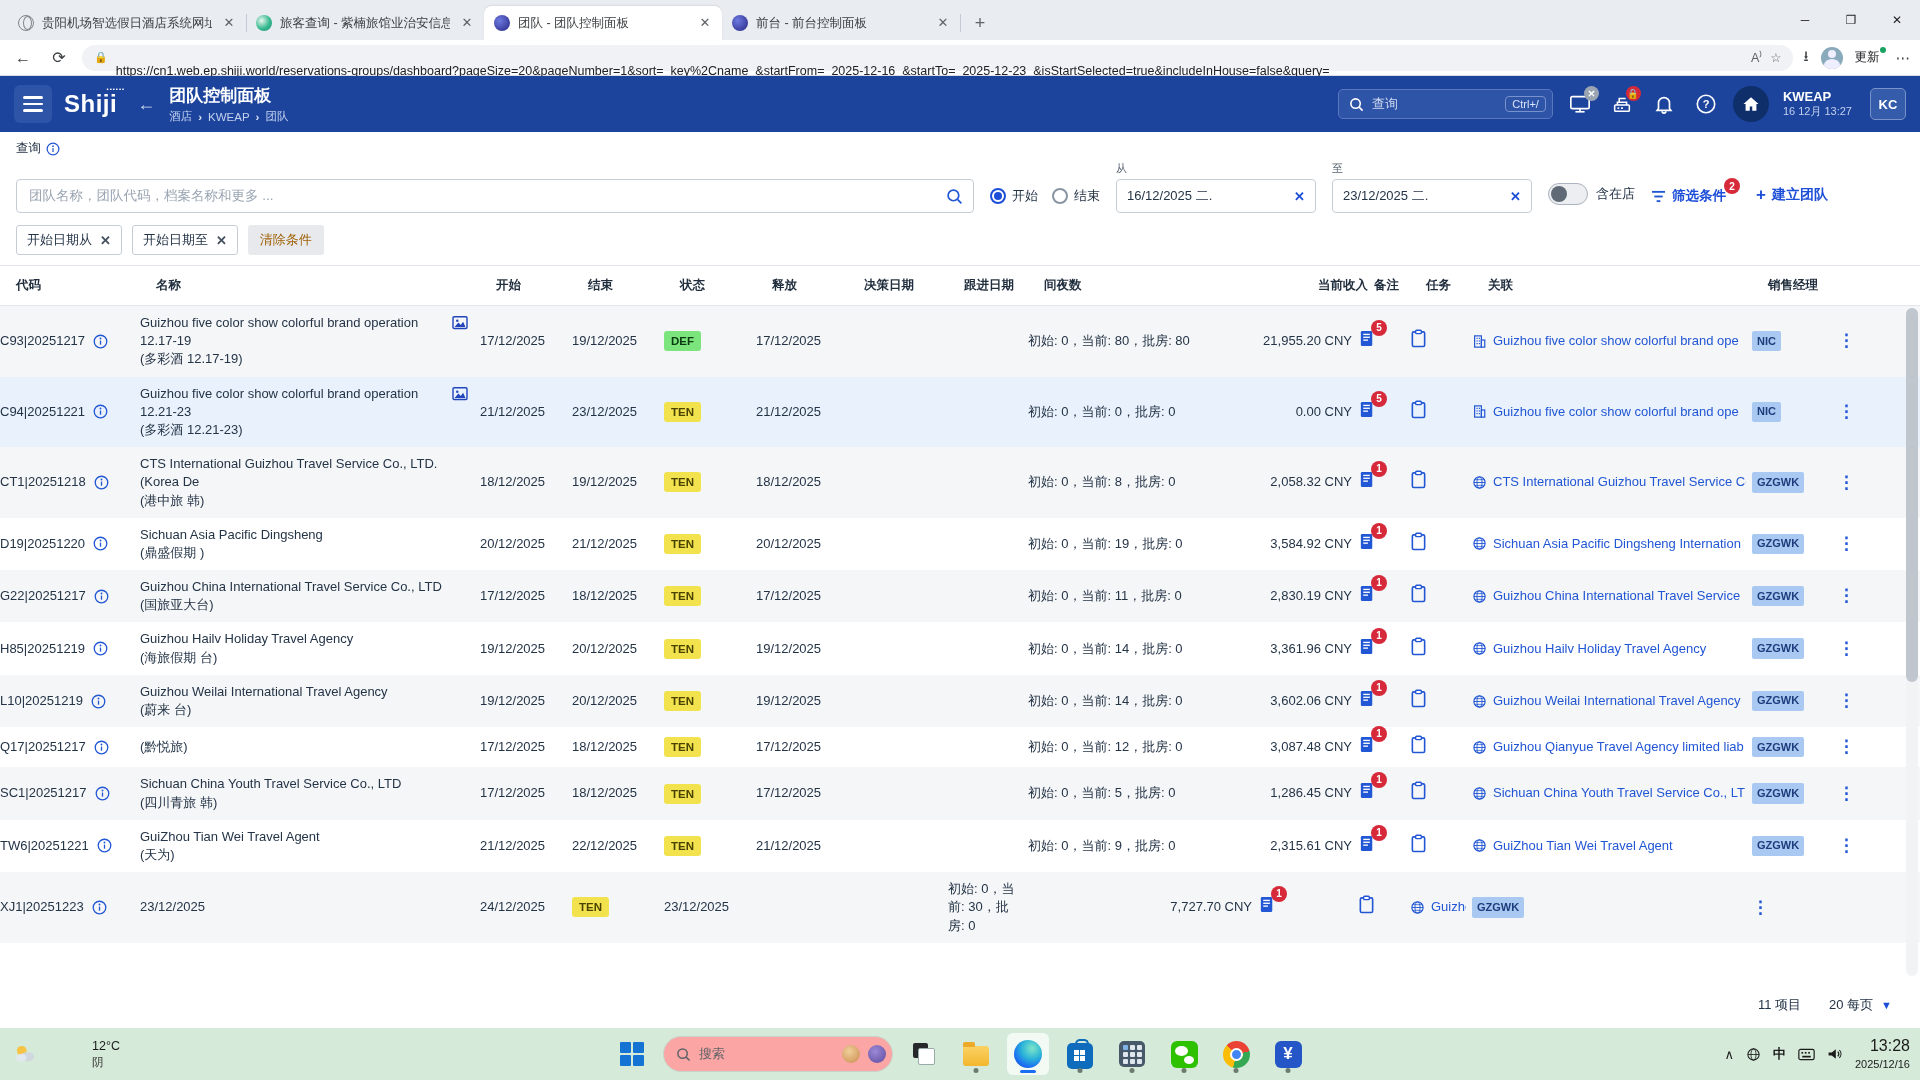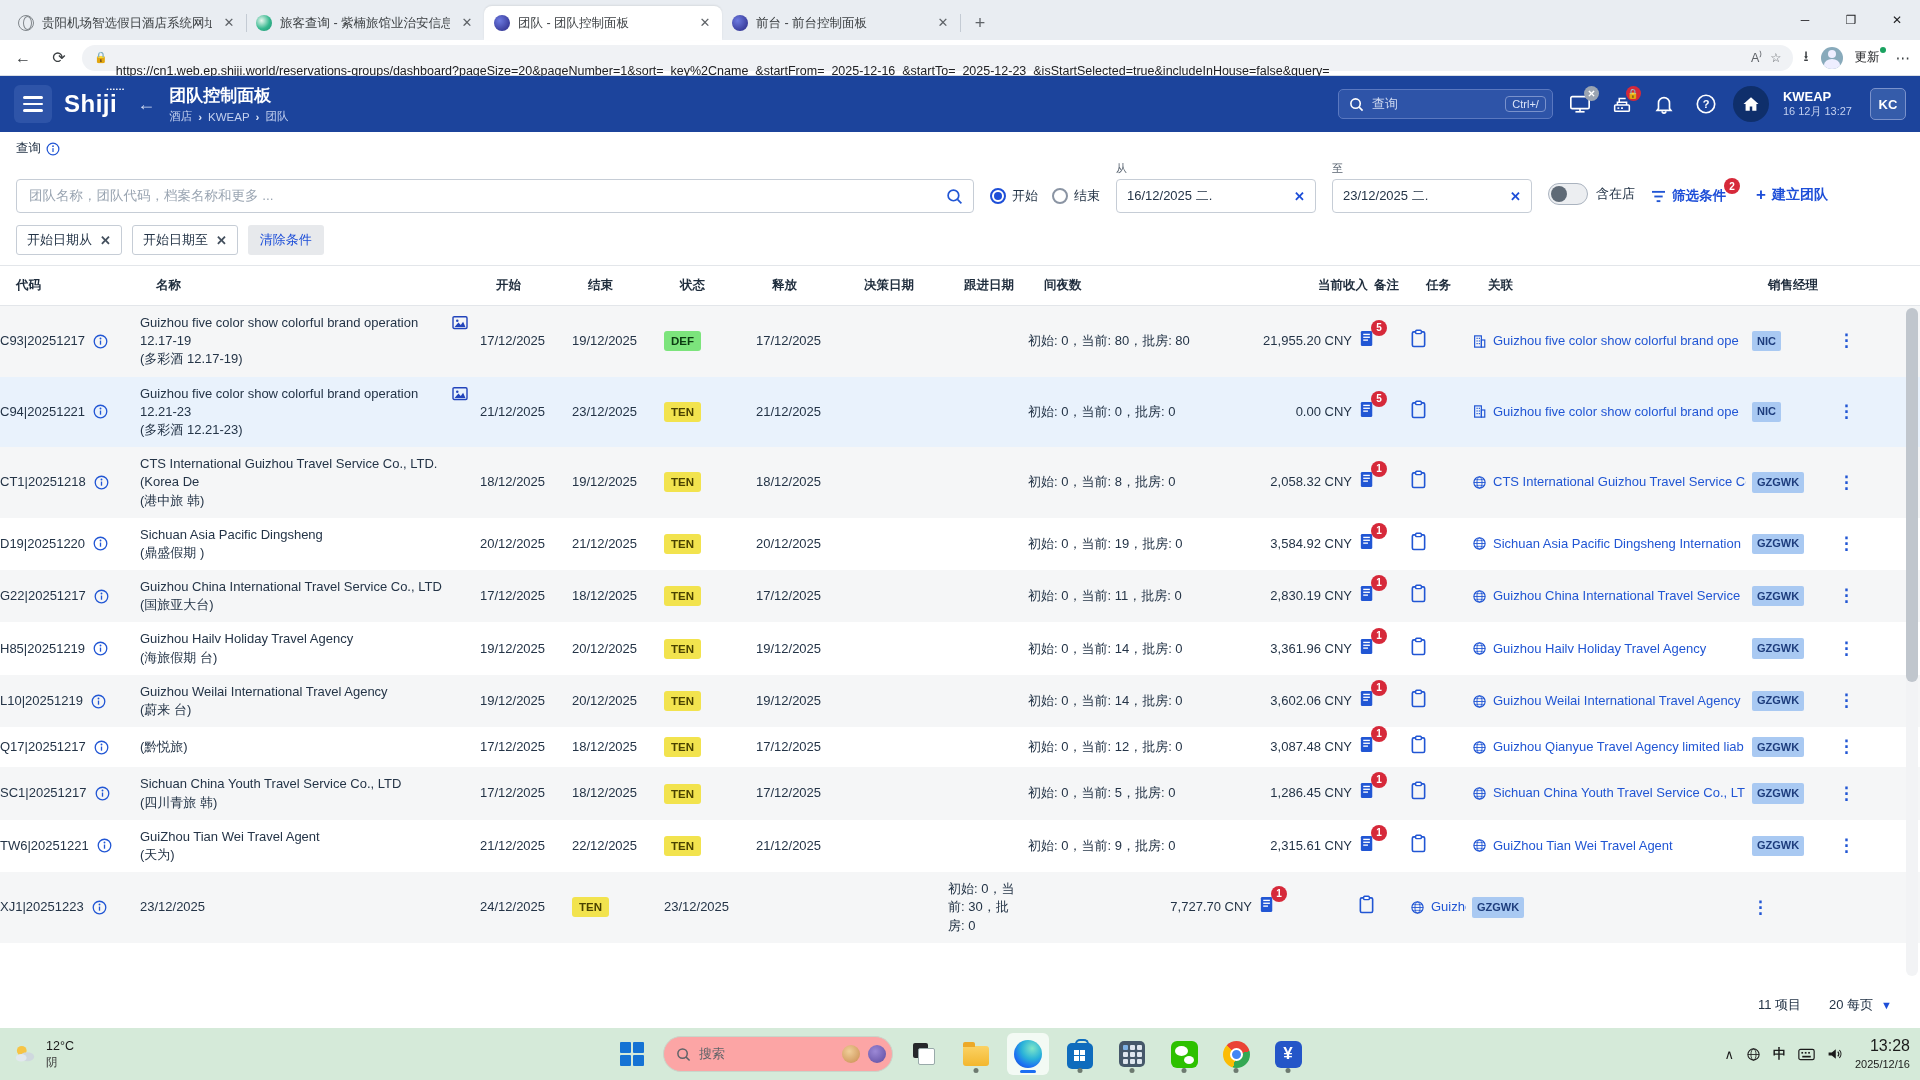--- a/index.html
+++ b/index.html
@@ -80,21 +80,21 @@
   .toggle { width:40px; height:22px; border-radius:11px; background:#eceef1; border:1px solid #aab3bf; position:relative; }
   .toggle::after { content:""; position:absolute; left:2px; top:2px; width:16px; height:16px; border-radius:50%; background:#5f6a76; }
   .tlabel { font-size:13px; color:#243447; }
   .filterbtn { display:flex; align-items:center; gap:6px; margin-bottom:8px; position:relative; color:#1d4ed8; font-size:13.5px; font-weight:bold; }
   .filterbtn .fbadge { position:absolute; top:-9px; right:-14px; width:16px; height:16px; border-radius:50%; background:#d6293a; color:#fff; font-size:10px; display:flex; align-items:center; justify-content:center; }
   .createbtn { display:flex; align-items:center; gap:6px; margin-bottom:8px; margin-left:14px; color:#1d4ed8; font-size:14px; font-weight:bold; }
   .createbtn .plus { font-size:17px; }
   .chiprow { display:flex; align-items:center; gap:10px; margin:12px 0 10px; }
   .chip { border:1px solid #c6cdd6; border-radius:3px; padding:5px 10px; font-size:13px; color:#243447; display:flex; gap:8px; align-items:center; }
   .chip .cx { font-weight:bold; color:#44505e; }
-  .clearbtn { background:#e7e9ec; border-radius:3px; padding:6px 12px; font-size:13px; color:#1d4ed8; }
+  .clearbtn { background:#e7e9ec; border-radius:3px; padding:6px 12px; font-size:13px; color:#a16207; }
 
   
   .tablewrap { flex:1; position:relative; border-top:1px solid #e3e6ea; overflow:hidden; display:flex; flex-direction:column; }
   .tgrid { display:grid; grid-template-columns:140px 340px 92px 92px 92px 92px 100px 80px 230px 100px 52px 62px 280px 86px 44px; padding-left:16px; align-items:center; }
   .thead { height:40px; font-size:12.5px; font-weight:bold; color:#1f2d3d; border-bottom:1px solid #e3e6ea; flex:none; }
   .thead .hc { padding-right:6px; }
   .thead .hc.r { text-align:right; }
   .trow { padding:8px 0; font-size:13px; color:#243447; }
   .trow.grey { background:#f5f6f7; }
   .trow.blue { background:#e9f2fc; }
@@ -119,21 +119,21 @@
   .vscroll { position:absolute; right:2px; top:42px; width:12px; bottom:8px; background:#f2f3f5; border-radius:6px; }
   .vscroll .thumb { width:12px; height:56%; background:#c0c6cd; border-radius:6px; }
 
   .pagrow { display:flex; justify-content:flex-end; align-items:center; gap:28px; padding:12px 28px 14px; font-size:13px; color:#243447; flex:none; }
   .perpage { display:flex; align-items:center; gap:8px; }
   .caret { color:#1d4ed8; font-size:11px; }
 
   
   .taskbar { height:52px; background:#d5ead9; flex:none; position:relative; display:flex; align-items:center; }
   .weather { position:absolute; left:12px; display:flex; align-items:center; gap:8px; }
-  .wtxt { line-height:1.3; }
+  .wtxt { line-height:1.3;margin-left:46px; }
   .wtemp { font-size:12.5px; color:#1b1b1b; }
   .wdesc { font-size:11.5px; color:#3d3d3d; }
   .tcenter { margin:0 auto; display:flex; align-items:center; gap:10px; }
   .titem { width:42px; height:42px; display:flex; align-items:center; justify-content:center; position:relative; border-radius:6px; }
   .titem.activeapp { background:#f3faf4; }
   .titem.activeapp::after { content:""; position:absolute; bottom:2px; left:50%; transform:translateX(-50%); width:16px; height:3px; border-radius:2px; background:#1b6ef3; }
   .titem.dotted::after { content:""; position:absolute; bottom:2px; left:50%; transform:translateX(-50%); width:5px; height:5px; border-radius:50%; background:#6d7a70; }
   .startlogo { width:24px; height:24px; display:grid; grid-template-columns:11px 11px; grid-template-rows:11px 11px; gap:2px; }
   .startlogo i { background:#1573d4; border-radius:1px; }
   .tsearch { height:36px; width:230px; background:#fca5a5; border:1px solid #c8d6ca; border-radius:18px; display:flex; align-items:center; padding:0 6px 0 12px; gap:8px; }

